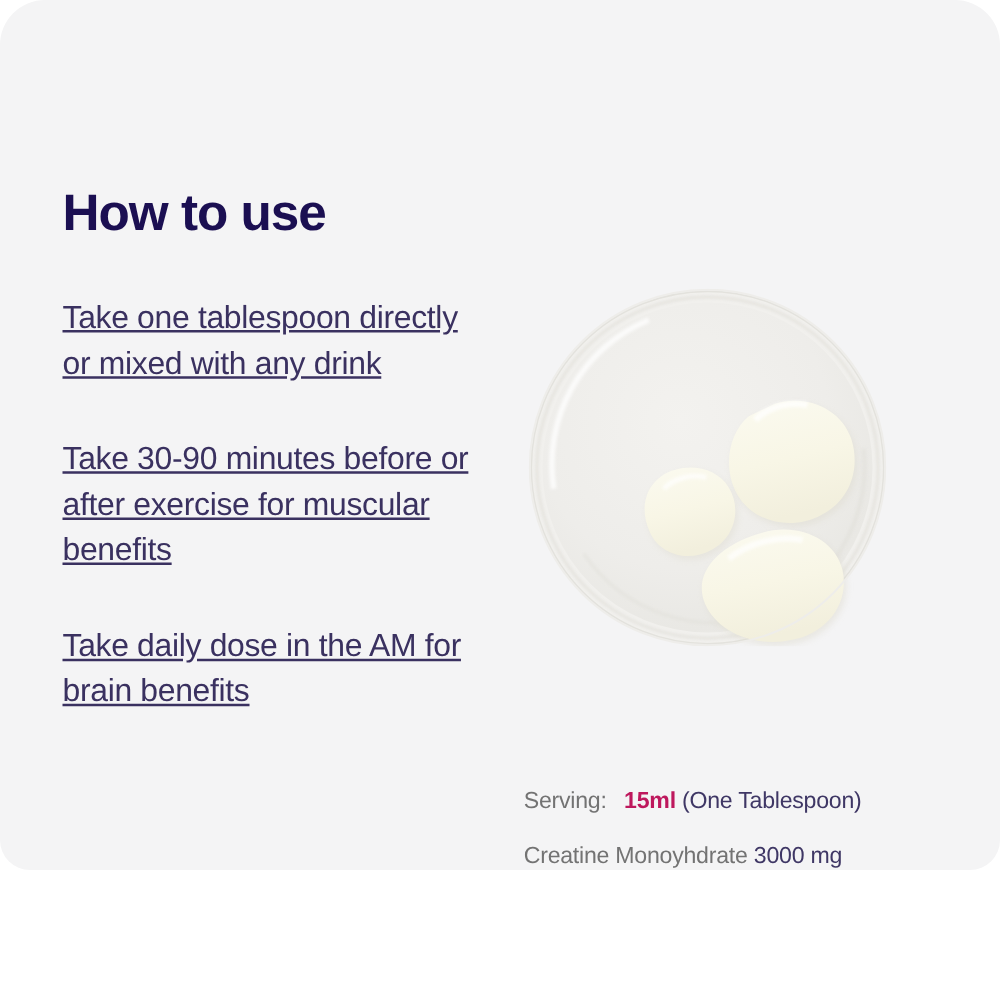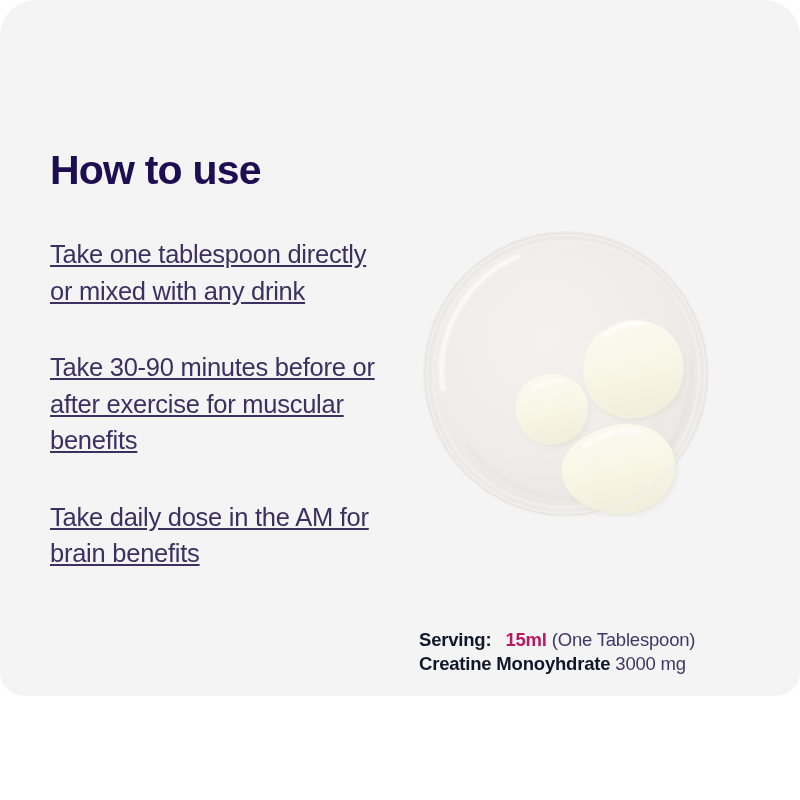--- a/index.html
+++ b/index.html
@@ -88,25 +88,25 @@
     width: 360px;
   }
   .spec-line {
     font-family: "Liberation Sans", sans-serif;
     font-size: 18.5px;
     line-height: 1.3;
     letter-spacing: -0.2px;
     color: #3a3160;
     white-space: nowrap;
   }
-  .spec-line + .spec-line { }
+  .spec-line + .spec-line { margin-top: 20px; }
 
   .spec-key {
-    font-weight: 700;
-    color: #0f172a;
+    font-weight: 400;
+    color: #737373;
   }
   .spec-strong {
     font-weight: 700;
     color: #be185d;
   }
   .spec-val {
     font-weight: 400;
     color: #3f3765;
   }
   .spec-gap { display: inline-block; width: 14px; }

